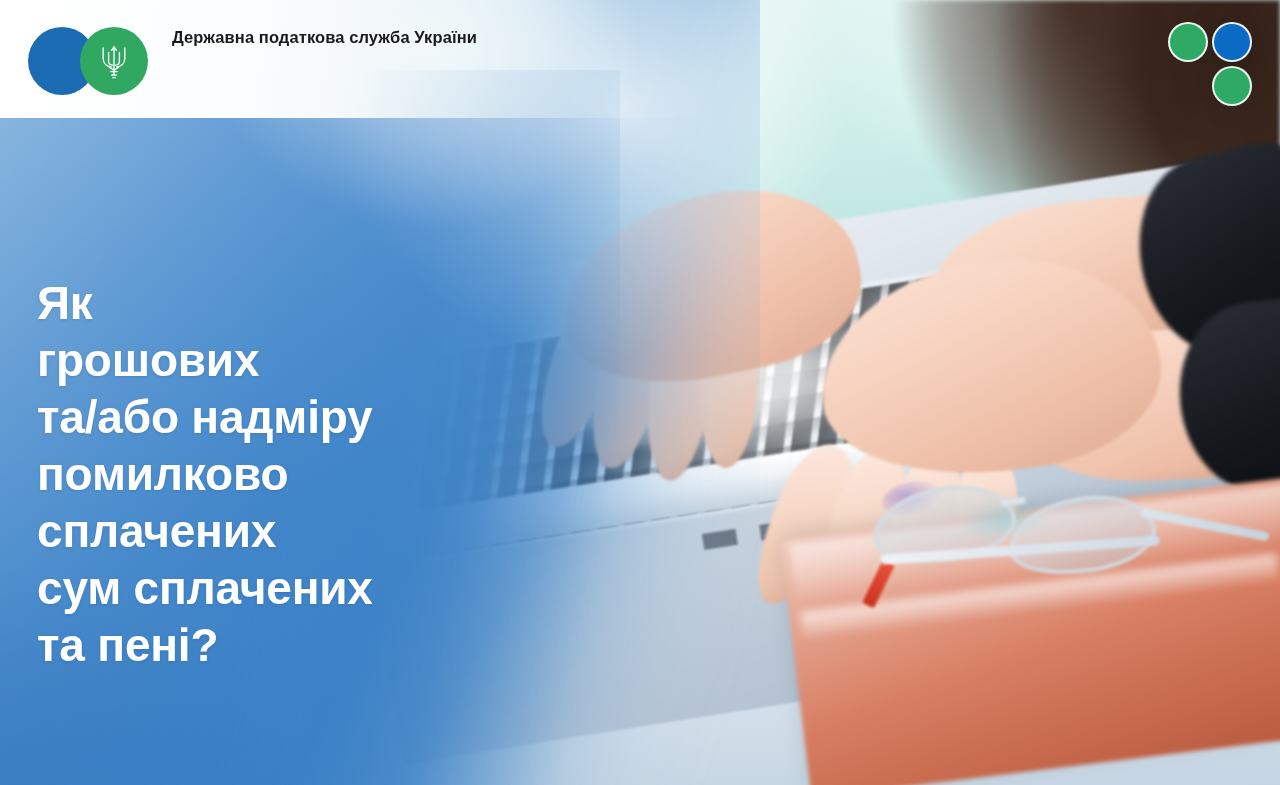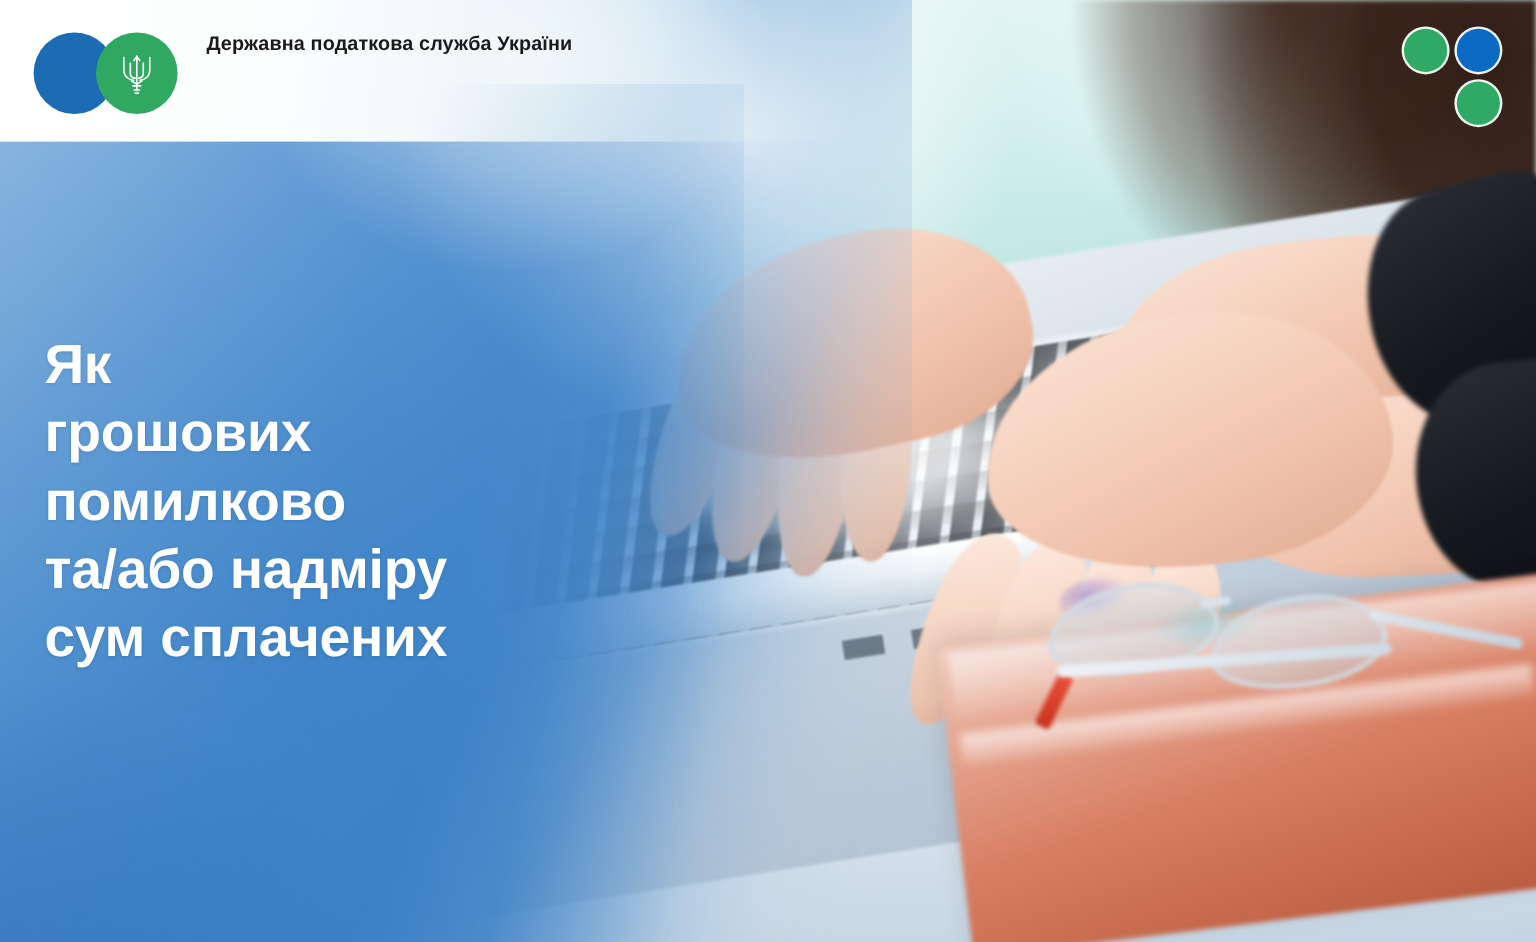--- a/index.html
+++ b/index.html
@@ -324,18 +324,20 @@
 
   <div id="decor">
     <div class="dc dc-g1"></div>
     <div class="dc dc-b"></div>
     <div class="dc dc-g2"></div>
   </div>
 
   <div id="headline">
     <span class="ln">Як</span>
     <span class="ln">грошових</span>
+    <span class="ln">та/або надміру</span>
     <span class="ln">помилково</span>
-    <span class="ln">та/або надміру</span>
+    <span class="ln">сплачених</span>
     <span class="ln">сум сплачених</span>
+    <span class="ln">та пені?</span>
   </div>
 
 </div>
 
 </body></html>

